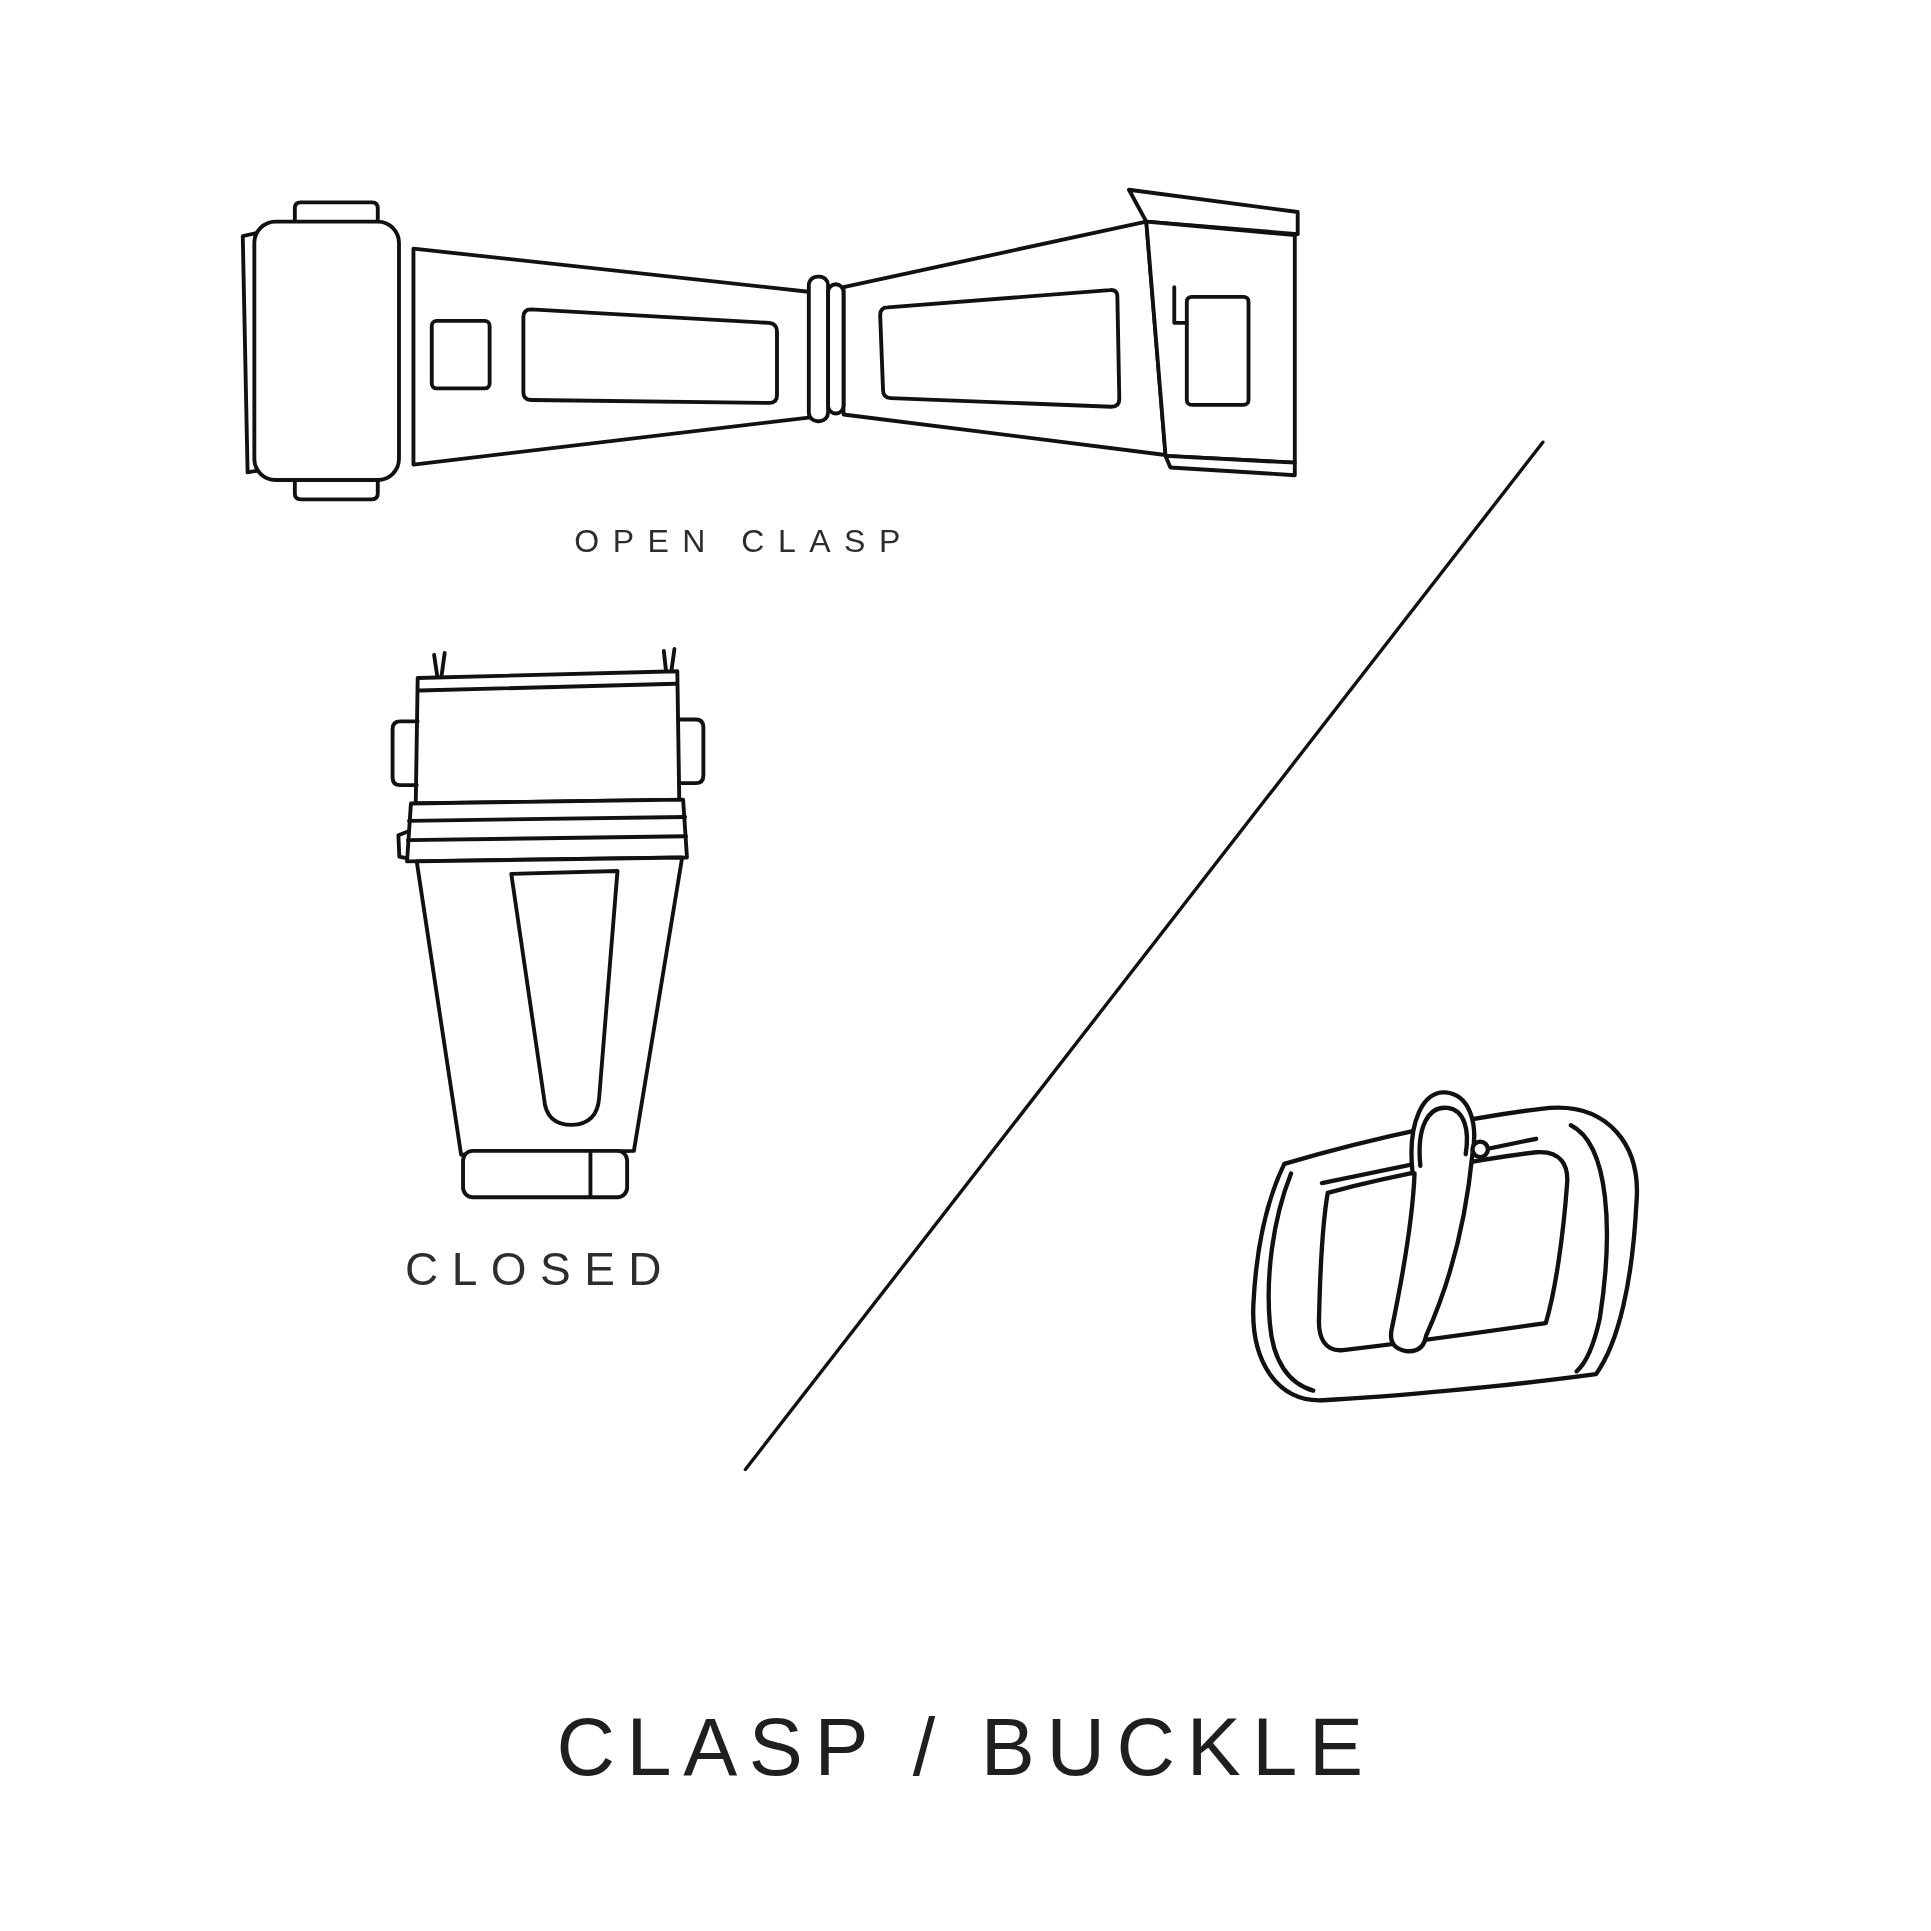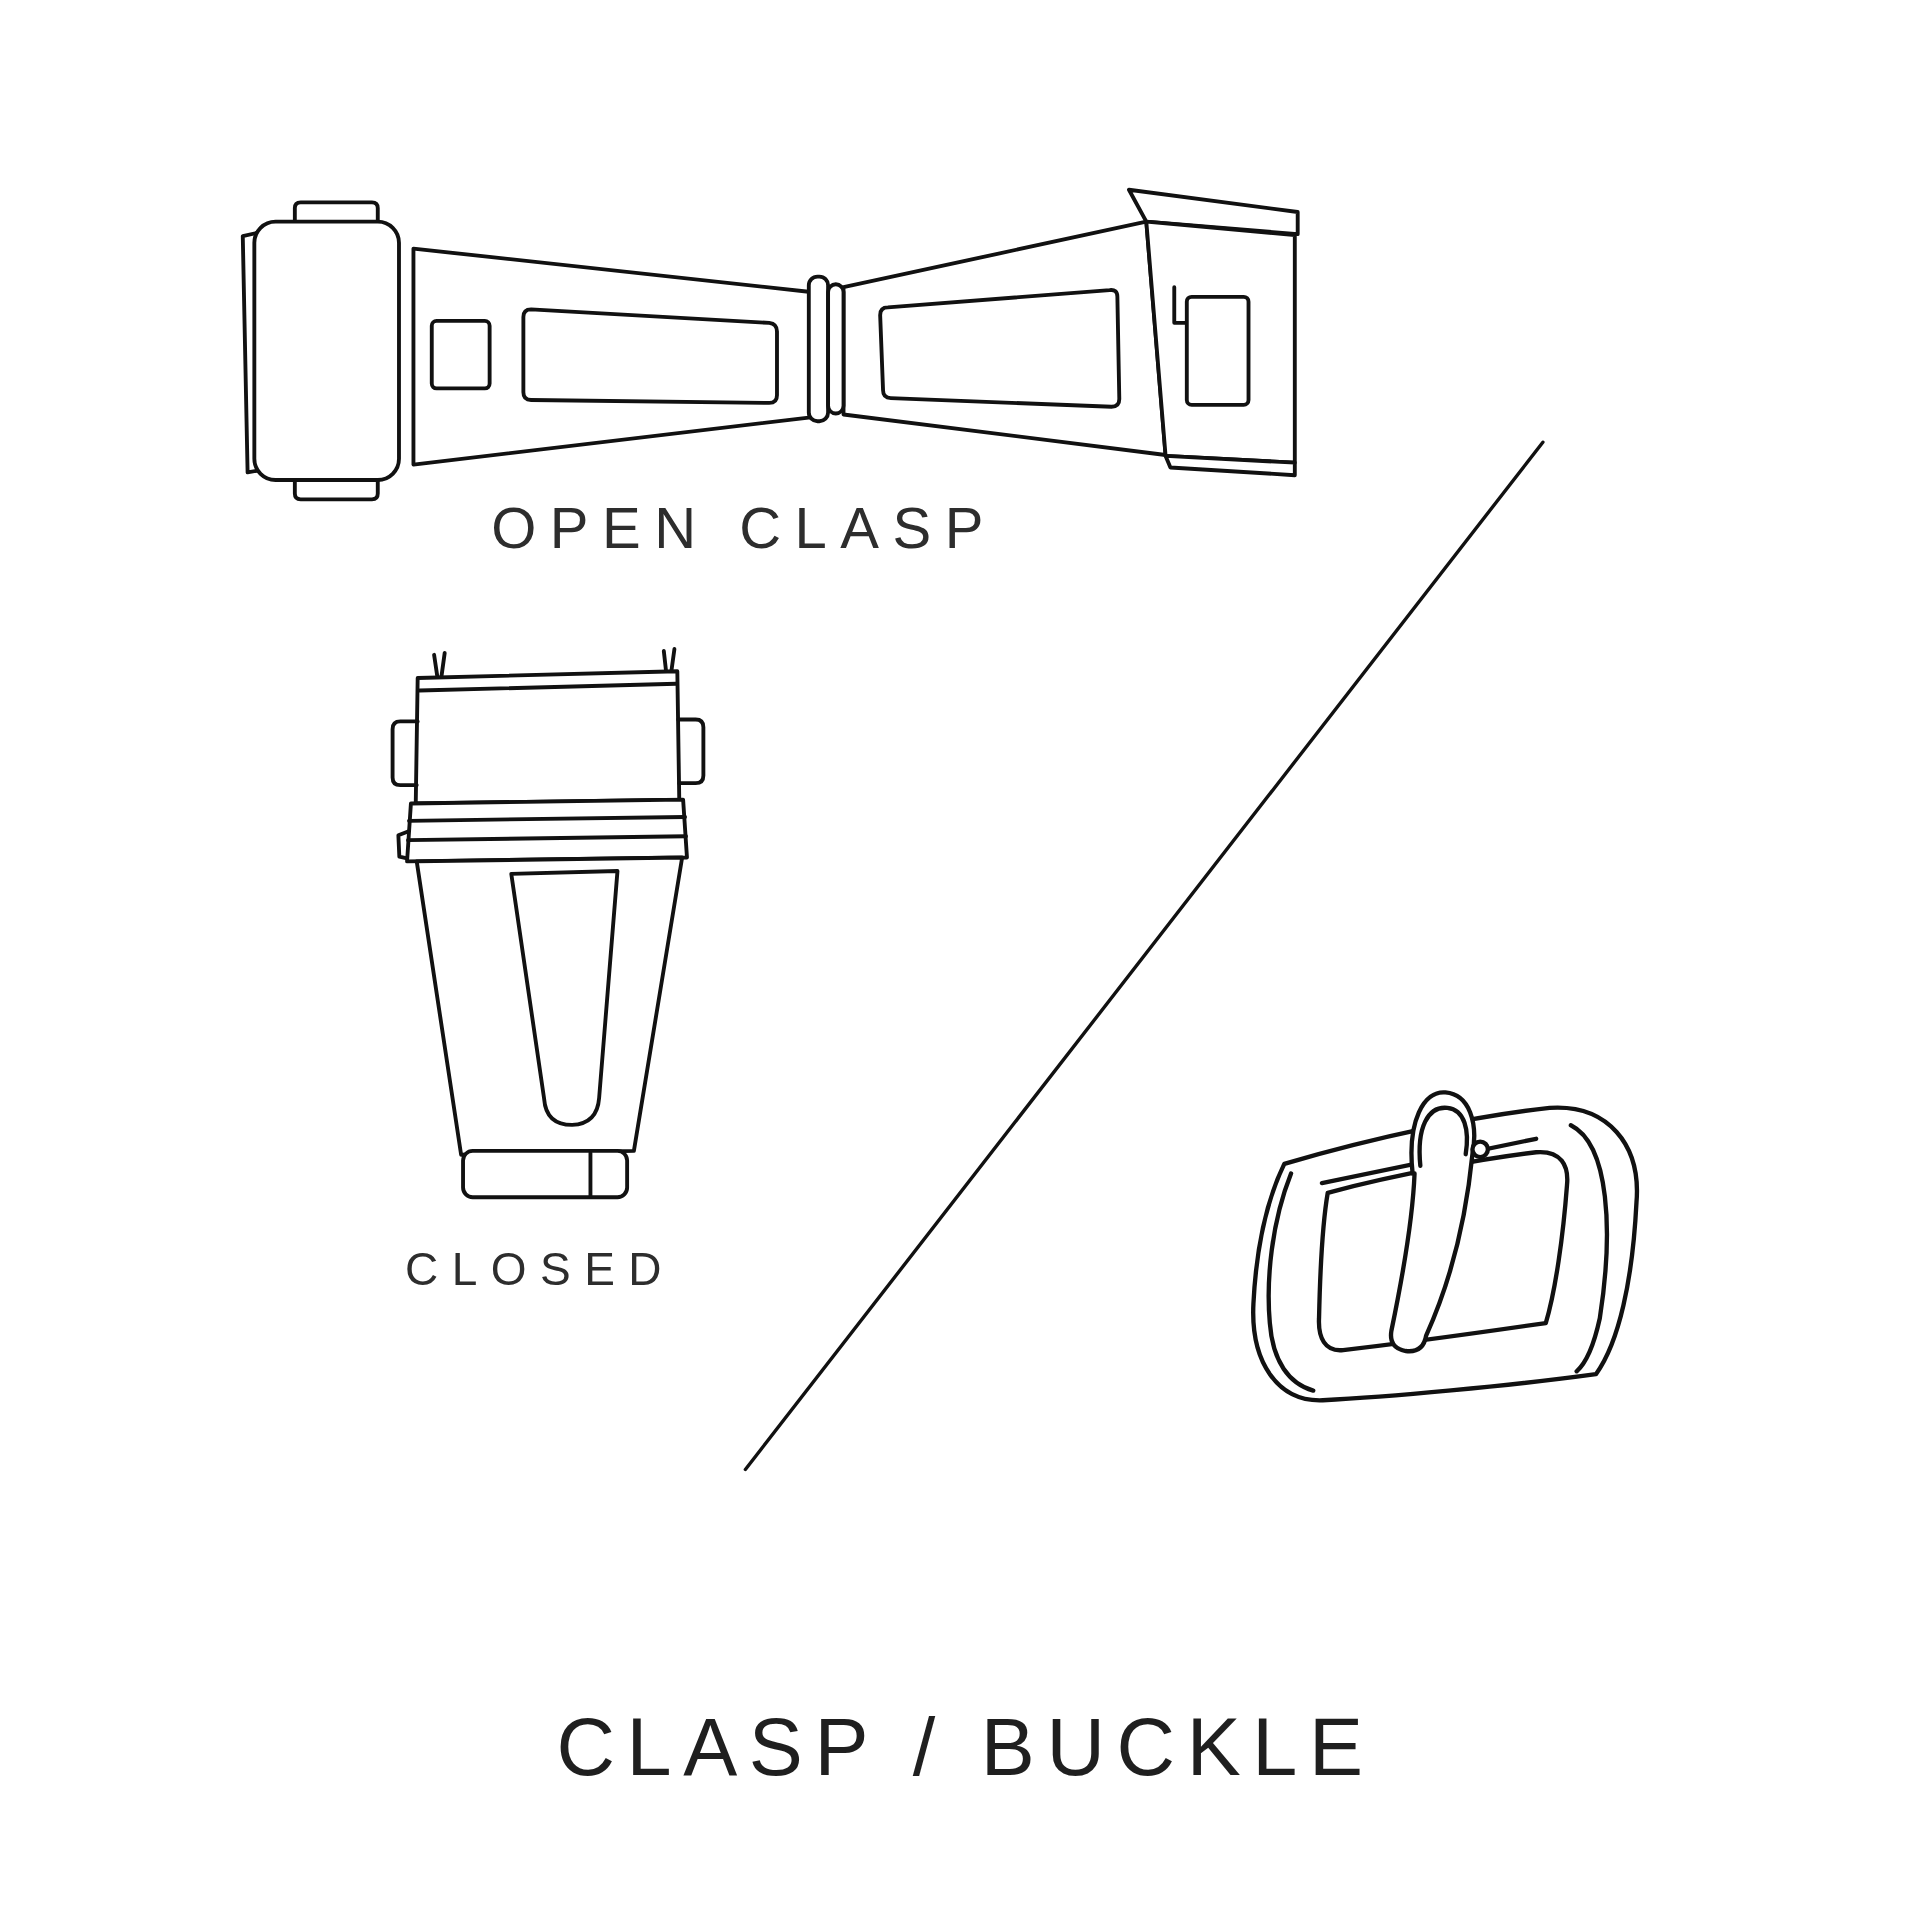--- a/index.html
+++ b/index.html
@@ -2,21 +2,21 @@
 <html><head>
 <meta charset="utf-8">
 <style>
   html,body{margin:0;padding:0;background:#ffffff;}
   #canvas{
     position:relative;width:1931px;height:1931px;background:#ffffff;overflow:hidden;
     font-family:"Liberation Sans","DejaVu Sans",sans-serif;
   }
   .ill{position:absolute;}
   .label{position:absolute;text-align:center;color:#2d2d2d;font-weight:500;white-space:nowrap;}
-  #open-clasp-label{left:261px;top:494px;width:966px;font-size:58px;letter-spacing:13.5px;}
+  #open-clasp-label{left:261px;top:523px;width:966px;font-size:32px;letter-spacing:13.5px;}
   #closed-label{left:154px;top:1242px;width:772px;font-size:46px;letter-spacing:13.5px;}
   #title-label{left:0px;top:1701px;width:1931px;font-size:81px;letter-spacing:11.6px;color:#1f1f1f;}
   svg{display:block;}
 </style>
 </head>
 <body>
 
 <div id="canvas">
 
   <svg class="ill" style="left:169px;top:130px" width="1134" height="378" viewBox="0 0 1175 392">

